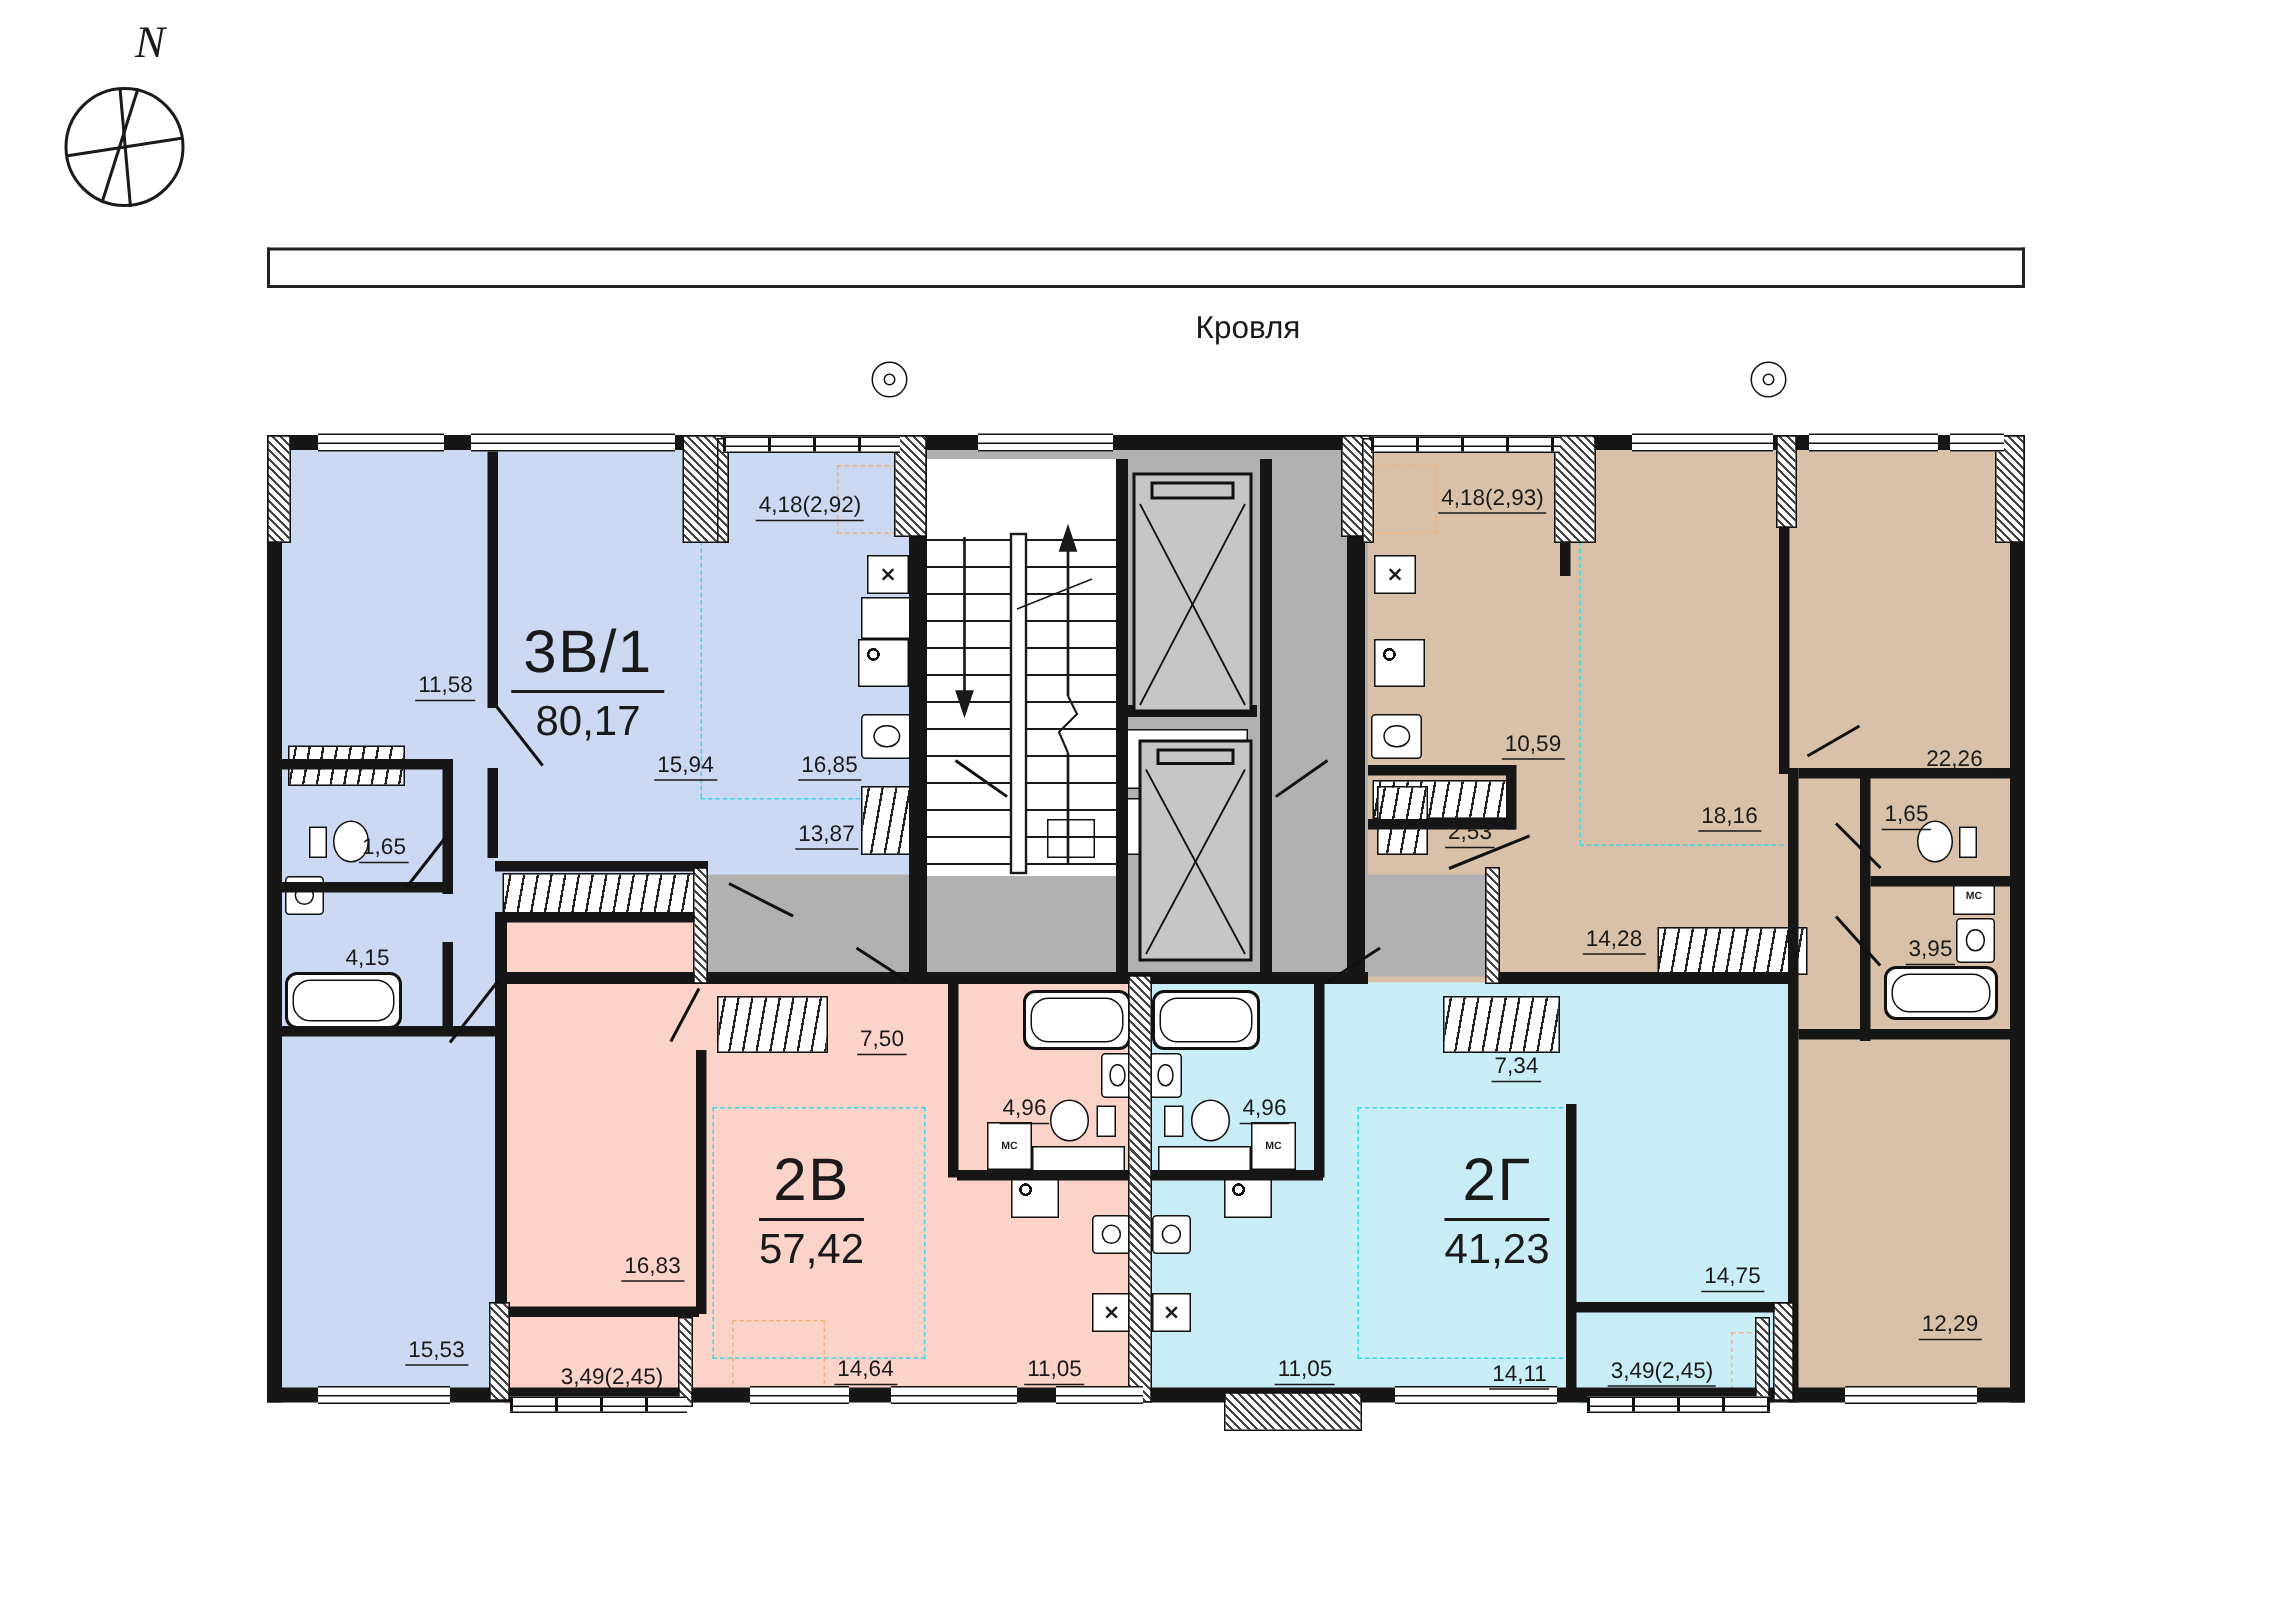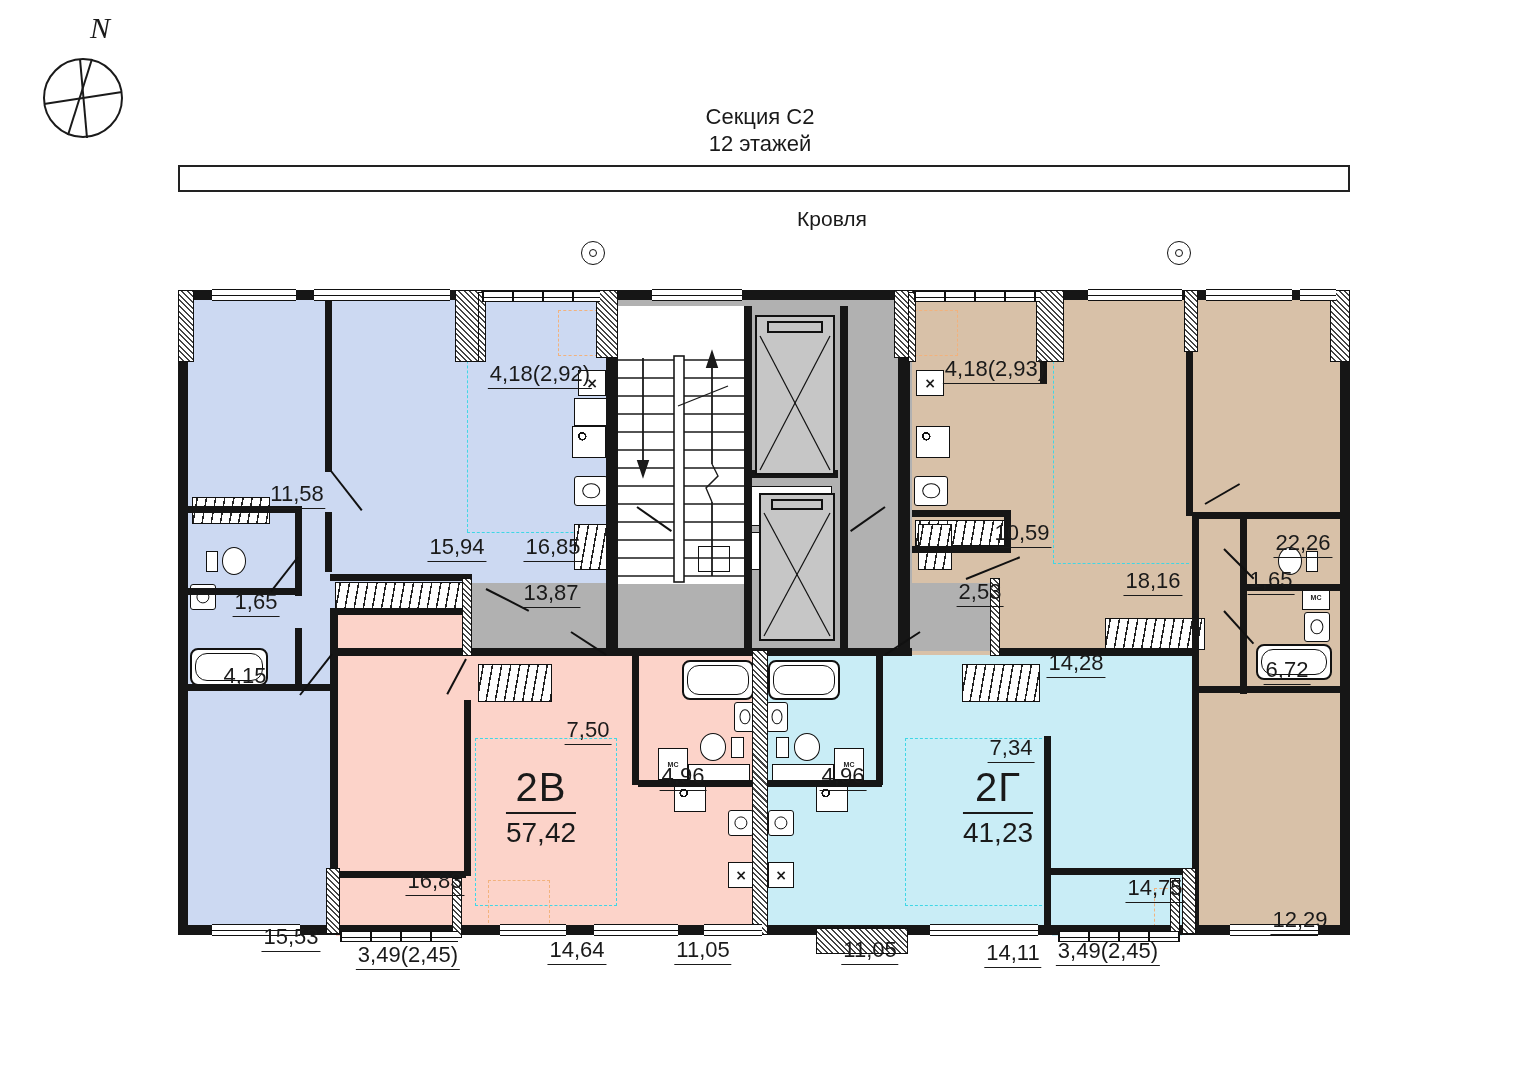--- a/index.html
+++ b/index.html
@@ -48,22 +48,22 @@
       radial-gradient(circle at 29% 71%,#fff 0 2.6px,#111 2.7px 4.2px,#fff 4.3px),
       radial-gradient(circle at 71% 71%,#fff 0 2.6px,#111 2.7px 4.2px,#fff 4.3px);}
   .xb{z-index:4;border:1.5px solid #111;background:#fff;display:flex;align-items:center;
       justify-content:center;font:bold 14px "DejaVu Sans",sans-serif;}
   .xb::after{content:'\00d7';}
   .mc{z-index:4;border:1.5px solid #111;background:#fff;display:flex;align-items:center;
       justify-content:center;font:bold 7px "Liberation Sans",sans-serif;}
   .vent{z-index:6;border:1.8px solid #111;border-radius:50%;background:#fff;}
   .vent::after{content:'';position:absolute;left:50%;top:50%;width:8px;height:8px;
       transform:translate(-50%,-50%);border:1.5px solid #111;border-radius:50%;box-sizing:border-box;}
-  .rl{position:absolute;transform:translate(-50%,-50%);font-size:22px;
-      border-bottom:1.5px solid #1a1a1a;padding:0 2px 1px;white-space:nowrap;z-index:9;margin-top:37px;}
+  .rl{position:absolute;transform:translate(-50%,-50%);font-size:15px;
+      border-bottom:1.5px solid #1a1a1a;padding:0 2px 1px;white-space:nowrap;z-index:9;}
   .apt{position:absolute;transform:translate(-50%,-50%);text-align:center;z-index:9;}
   .apt .nm{display:block;font-size:40px;border-bottom:2.2px solid #1a1a1a;
       padding:0 8px 2px;letter-spacing:1px;}
   .apt .ar{display:block;font-size:28px;padding-top:3px;}
   .ttl{position:absolute;left:660px;top:103px;width:200px;text-align:center;
       font-size:22px;line-height:27px;z-index:9;}
   .roofl{position:absolute;transform:translate(-50%,-50%);font-size:21px;z-index:9;}
   .rline{position:absolute;background:#222;z-index:2;}
   svg{position:absolute;z-index:6;}
 </style>
@@ -73,24 +73,20 @@
 <div id="canvas">
 
   <svg style="left:30px;top:8px" width="110" height="135" viewBox="0 0 110 135">
     <text x="60" y="30" .="" font-family="Liberation Serif, serif" font-size="30" font-style="italic" fill="#1a1a1a">N</text>
     <circle cx="53" cy="90" r="39" fill="none" stroke="#1a1a1a" stroke-width="2"></circle>
     <line x1="14" y1="96" x2="92" y2="84" stroke="#1a1a1a" stroke-width="2"></line>
     <line x1="50" y1="51" x2="57" y2="130" stroke="#1a1a1a" stroke-width="2"></line>
     <line x1="62" y1="51" x2="38" y2="127" stroke="#1a1a1a" stroke-width="2"></line>
   </svg>
 
-  <div class="ttl">
-    <div>Секция С2</div>
-    <div>12 этажей</div>
-  </div>
   <div class="roofl" style="left:832px;top:219px">Кровля</div>
 
   <div class="rline" style="left:178px;top:165px;width:1172px;height:2px"></div>
   <div class="rline" style="left:178px;top:190px;width:1172px;height:2px"></div>
   <div class="rline" style="left:178px;top:165px;width:2px;height:27px"></div>
   <div class="rline" style="left:1348px;top:165px;width:2px;height:27px"></div>
 
   <div id="plan">
       <div class="fill-blue" style="left: 186px; top: 300px; width: 420px; height: 350px;"></div>
       <div class="fill-blue" style="left: 186px; top: 650px; width: 150px; height: 284px;"></div>
@@ -281,20 +277,24 @@
       <rect x="24" y="194" width="50" height="9"></rect>
     </g>
     <g stroke="#111" stroke-width="1.2">
       <line x1="12" y1="30" x2="82" y2="164"></line>
         <line x1="82" y1="30" x2="12" y2="164"></line>
       <line x1="16" y1="207" x2="82" y2="330"></line>
         <line x1="82" y1="207" x2="16" y2="330"></line>
     </g>
   </svg>
 
+  <div class="apt" style="left:392px;top:455px">
+    <span class="nm">3В/1</span>
+    <span class="ar">80,17</span>
+  </div>
   <div class="apt" style="left:541px;top:807px">
     <span class="nm">2В</span>
     <span class="ar">57,42</span>
   </div>
   <div class="apt" style="left:998px;top:807px">
     <span class="nm">2Г</span>
     <span class="ar">41,23</span>
   </div>
 
   <span class="rl" style="left:540px;top:338px">4,18(2,92)</span>
@@ -304,21 +304,21 @@
   <span class="rl" style="left:551px;top:557px">13,87</span>
   <span class="rl" style="left:256px;top:566px">1,65</span>
   <span class="rl" style="left:245px;top:640px">4,15</span>
   <span class="rl" style="left:291px;top:901px">15,53</span>
   <span class="rl" style="left:995px;top:333px">4,18(2,93)</span>
   <span class="rl" style="left:1022px;top:497px">10,59</span>
   <span class="rl" style="left:980px;top:556px">2,53</span>
   <span class="rl" style="left:1153px;top:545px">18,16</span>
   <span class="rl" style="left:1303px;top:507px">22,26</span>
   <span class="rl" style="left:1271px;top:544px">1,65</span>
-  <span class="rl" style="left:1287px;top:634px">6,72</span>
+  <span class="rl" style="left:1287px;top:634px">3,95</span>
   <span class="rl" style="left:1076px;top:627px">14,28</span>
   <span class="rl" style="left:1300px;top:884px">12,29</span>
   <span class="rl" style="left:588px;top:694px">7,50</span>
   <span class="rl" style="left:683px;top:740px">4,96</span>
   <span class="rl" style="left:435px;top:845px">16,83</span>
   <span class="rl" style="left:577px;top:914px">14,64</span>
   <span class="rl" style="left:703px;top:914px">11,05</span>
   <span class="rl" style="left:408px;top:919px">3,49(2,45)</span>
   <span class="rl" style="left:843px;top:740px">4,96</span>
   <span class="rl" style="left:1011px;top:712px">7,34</span>

